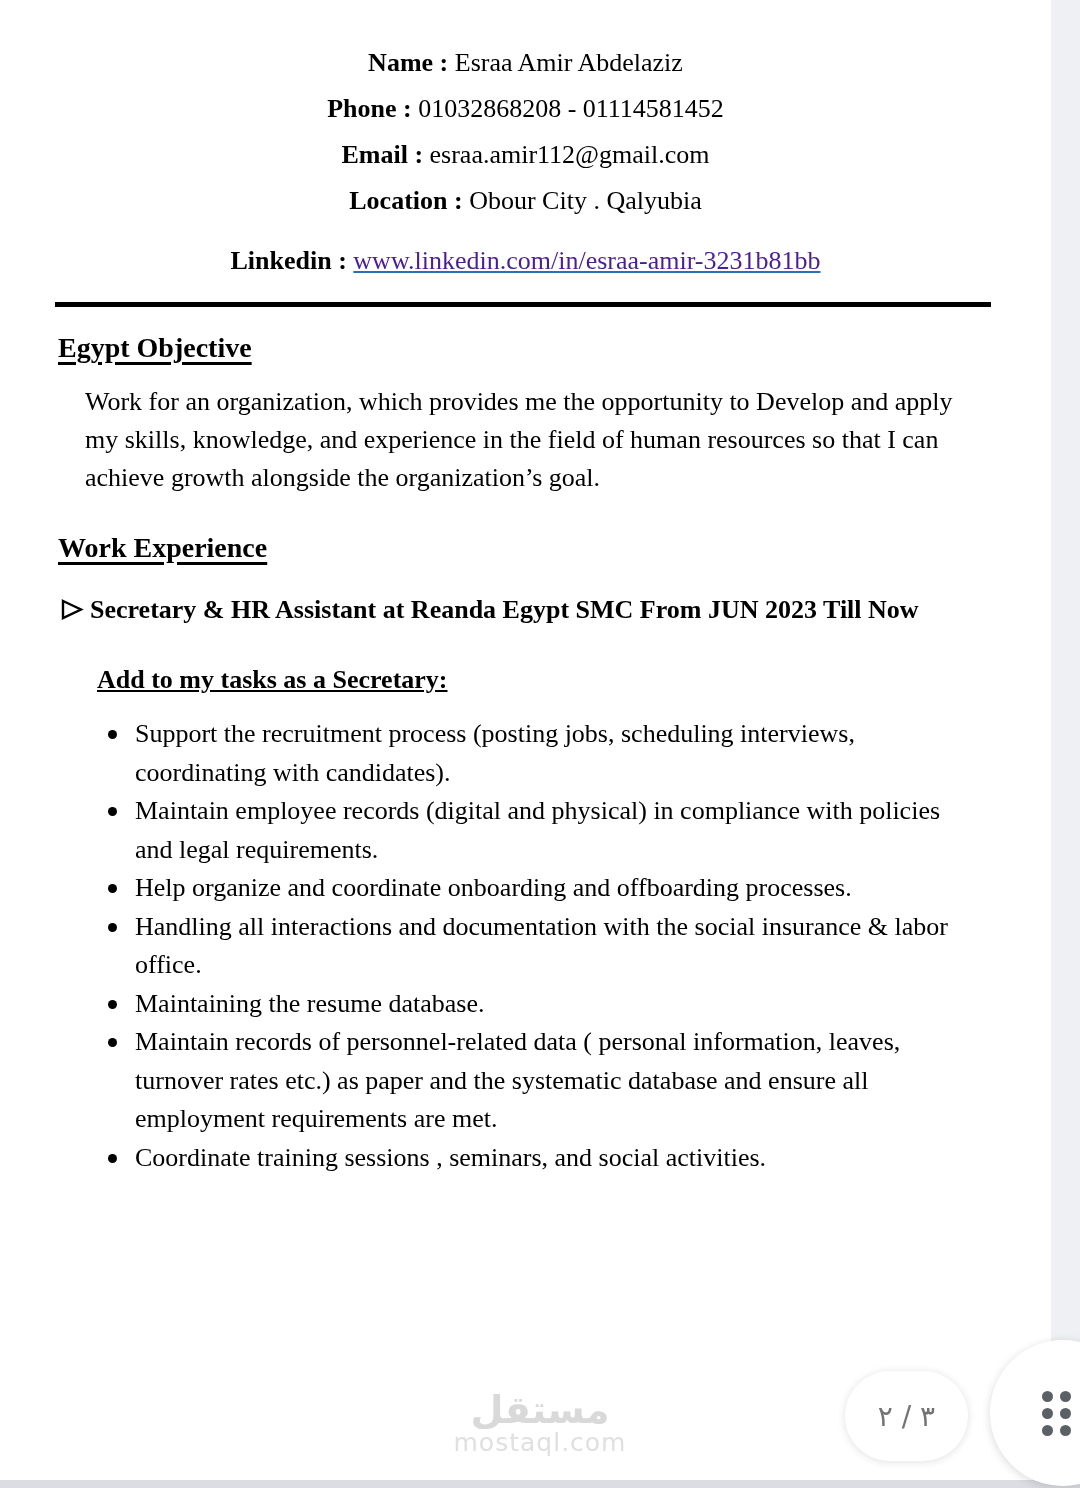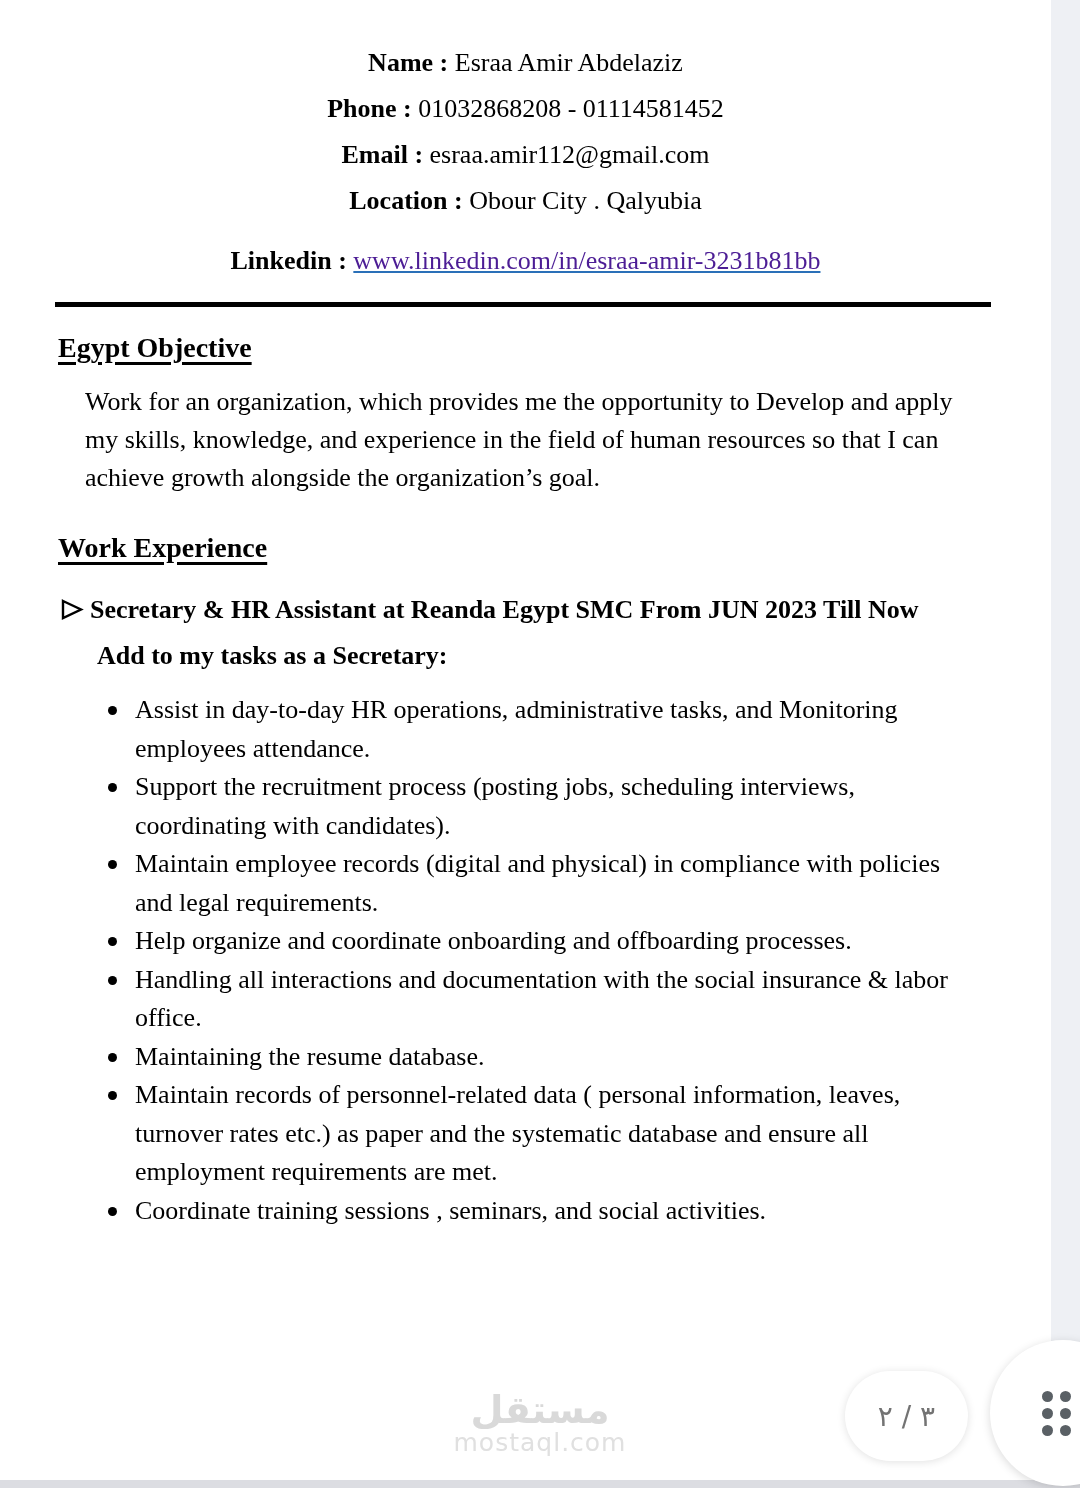--- a/index.html
+++ b/index.html
@@ -67,24 +67,25 @@
     align-items: flex-start;
   }
   .job-arrow { flex: 0 0 30px; padding-top: 7px; }
   .job-title {
     font-size: 26px;
     font-weight: bold;
     line-height: 38px;
   }
 
   .sub-heading {
-    margin: 8px 0 0 97px;
+    margin: 32px 0 0 97px;
     font-size: 26px;
     font-weight: bold;
     line-height: 38px;
+    text-decoration: underline;
   }
 
   ul.tasks {
     margin: 16px 0 0 0;
     padding: 0 0 0 135px;
     list-style: none;
     width: 826px;
   }
   ul.tasks li {
     position: relative;
@@ -192,21 +193,20 @@
         <svg width="24" height="24" viewBox="0 0 24 24">
           <polygon points="3,3 21,11.5 3,20" fill="none" stroke="#000" stroke-width="2.4" stroke-linejoin="miter"></polygon>
         </svg>
       </span>
       <span class="job-title">Secretary &amp; HR Assistant at Reanda Egypt SMC From JUN 2023 Till Now</span>
     </div>
 
     <div class="sub-heading">Add to my tasks as a Secretary:</div>
 
     <ul class="tasks">
-      <li>Assist in day-to-day HR operations, administrative tasks, and Monitoring employees attendance.</li>
       <li>Support the recruitment process (posting jobs, scheduling interviews, coordinating with candidates).</li>
       <li>Maintain employee records (digital and physical) in compliance with policies and legal requirements.</li>
       <li>Help organize and coordinate onboarding and offboarding processes.</li>
       <li>Handling all interactions and documentation with the social insurance &amp; labor office.</li>
       <li>Maintaining the resume database.</li>
       <li>Maintain records of personnel-related data ( personal information, leaves, turnover rates etc.) as paper and the systematic database and ensure all employment requirements are met.</li>
       <li>Coordinate training sessions , seminars, and social activities.</li>
     </ul>
   </div>
 

